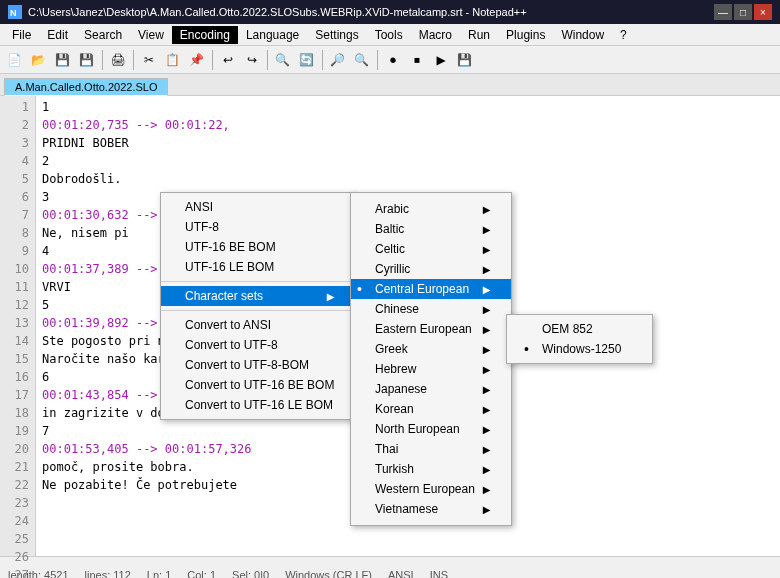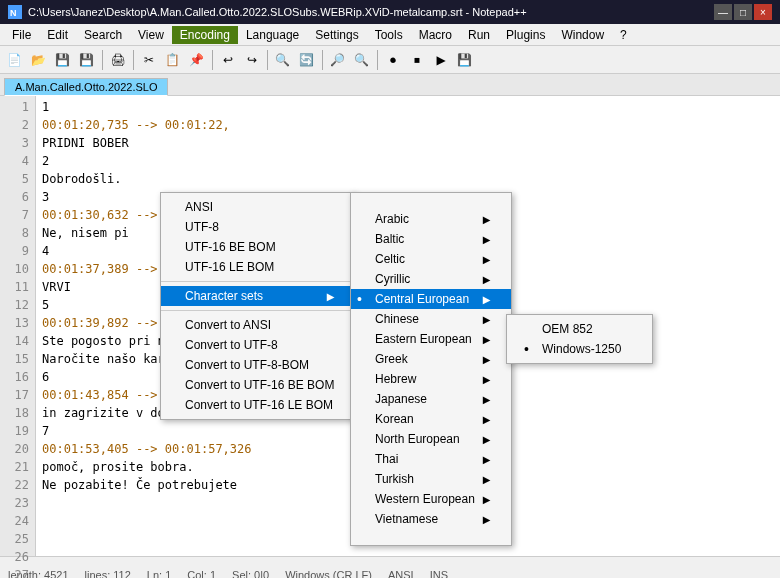--- a/index.html
+++ b/index.html
@@ -63,21 +63,21 @@
       align-items: center;
       height: 22px;
       padding: 0 4px;
     }
     .menu-item {
       padding: 2px 8px;
       cursor: pointer;
       font-size: 12px;
       white-space: nowrap;
     }
-    .menu-item.active { background: #4d7c0f; color: white; }
+    .menu-item.active { background: #000000; color: white; }
 
     
     .toolbar {
       background: #f0f0f0;
       border-bottom: 1px solid #ccc;
       display: flex;
       align-items: center;
       height: 28px;
       padding: 2px 4px;
       gap: 2px;
@@ -151,21 +151,21 @@
     .editor-content {
       padding: 2px 6px;
       font-family: Consolas, monospace;
       font-size: 12px;
       line-height: 18px;
       color: #000;
       flex: 1;
       overflow: hidden;
     }
     .editor-line { display: block; white-space: pre; }
-    .editor-line.timestamp { color: #a16207; }
+    .editor-line.timestamp { color: #a21caf; }
 
     
     .status-bar {
       background: #f0f0f0;
       border-top: 1px solid #ccc;
       height: 37px;
       display: flex;
       align-items: center;
       padding: 0 8px;
       font-size: 11px;
@@ -214,21 +214,21 @@
     
     .charsets-submenu {
       position: absolute;
       top: 96px;
       left: 350px;
       background: #f5f5f5;
       border: 1px solid #aaa;
       box-shadow: 2px 2px 6px rgba(0,0,0,0.3);
       min-width: 160px;
       z-index: 201;
-      padding: 16px 0;
+      padding: 6px 0;
     }
 
     
     .central-euro-submenu {
       position: absolute;
       top: 218px;
       left: 506px;
       background: #f5f5f5;
       border: 1px solid #aaa;
       box-shadow: 2px 2px 6px rgba(0,0,0,0.3);

